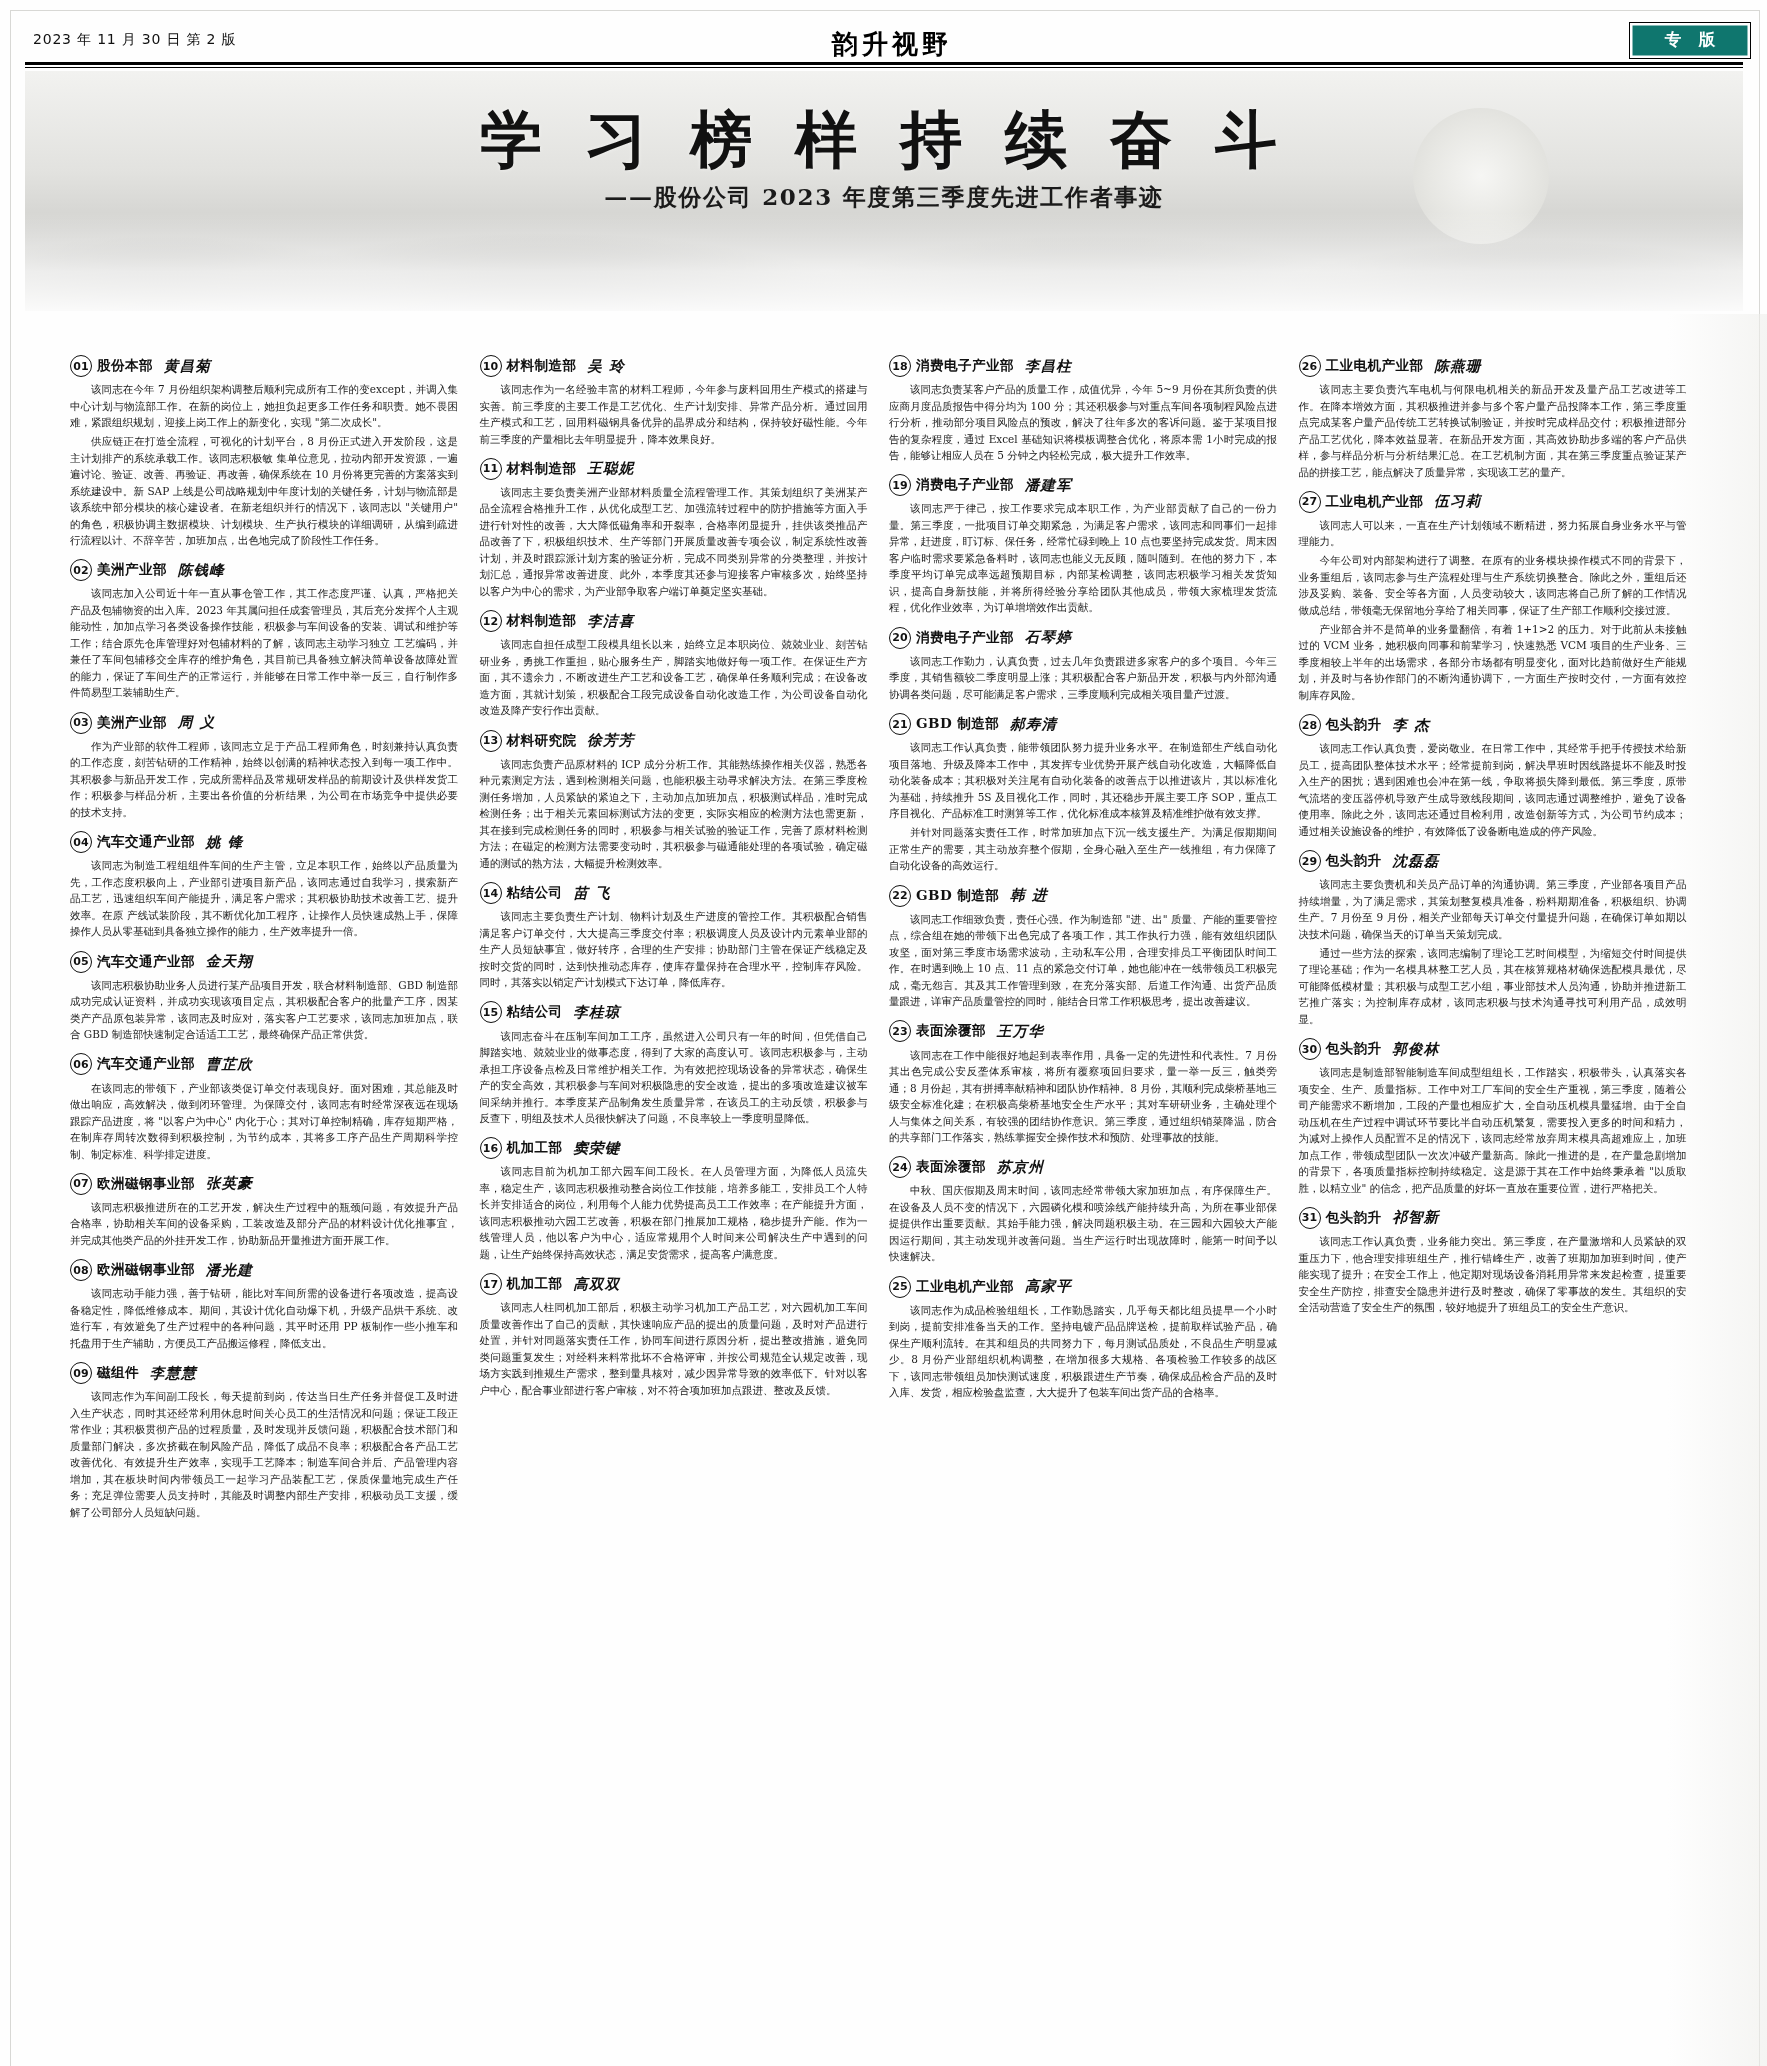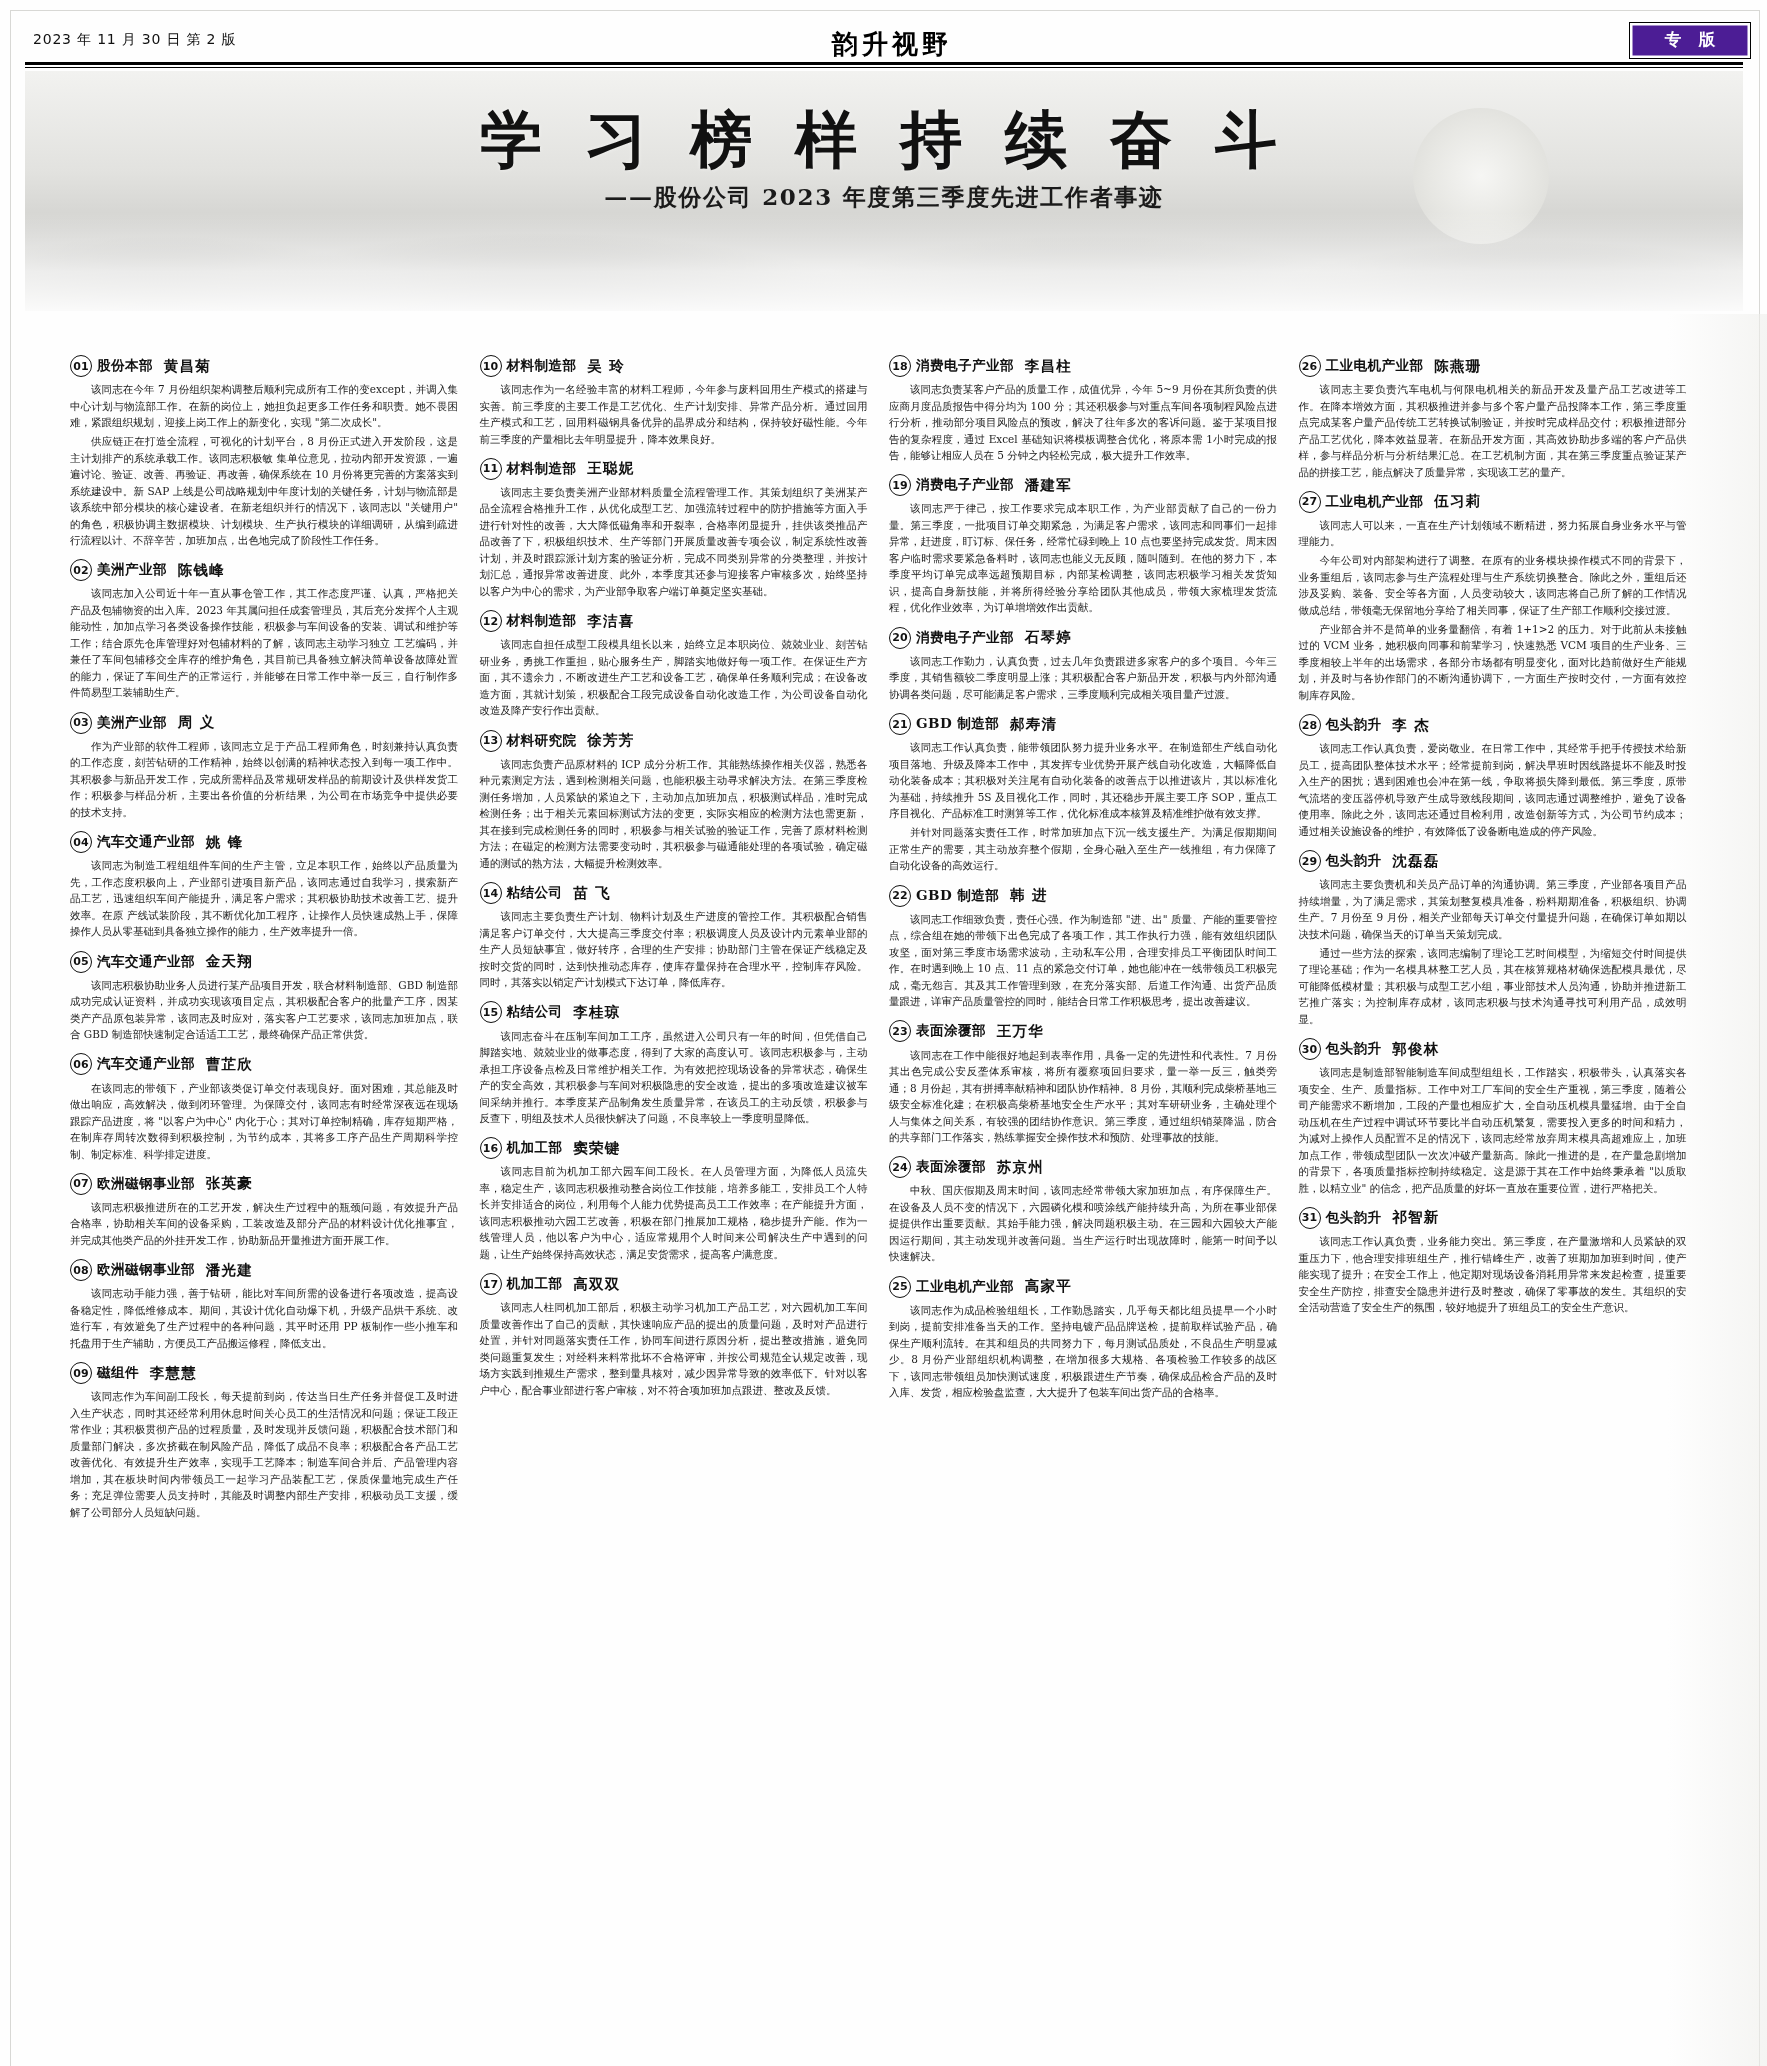--- a/index.html
+++ b/index.html
@@ -45,21 +45,21 @@
     left: 0; right: 0;
     text-align: center;
     font-size: 26px;
     font-weight: bold;
     letter-spacing: 4.1px;
     color: #000;
     margin-top: 8px;
   }
   .masthead-badge {
     border: 1.2px solid #000;
-    background: #4c1d95;
+    background: #0f766e;
     color: #fff;
     font-size: 16.5px;
     font-weight: bold;
     letter-spacing: 5.8px;
     padding: 6.6px 29px 6.6px 35px;
     white-space: nowrap;
     box-shadow: 0 0 0 2.5px #fff inset;
   }
   .rule-top {
     position: absolute;
@@ -169,20 +169,21 @@
     color: #111;
     white-space: nowrap;
   }
   .person {
     font-size: 14.5px;
     font-weight: bold;
     letter-spacing: 1.2px;
     color: #111;
     margin-left: 5.8px;
     white-space: nowrap;
+    font-style: italic;
   }
   .para {
     font-size: 10.5px;
     line-height: 16.5px;
     text-align: justify;
     text-justify: inter-ideograph;
     text-indent: 2em;
     color: #1b1b1b;
     margin: 0 0 2.5px 0;
   }

